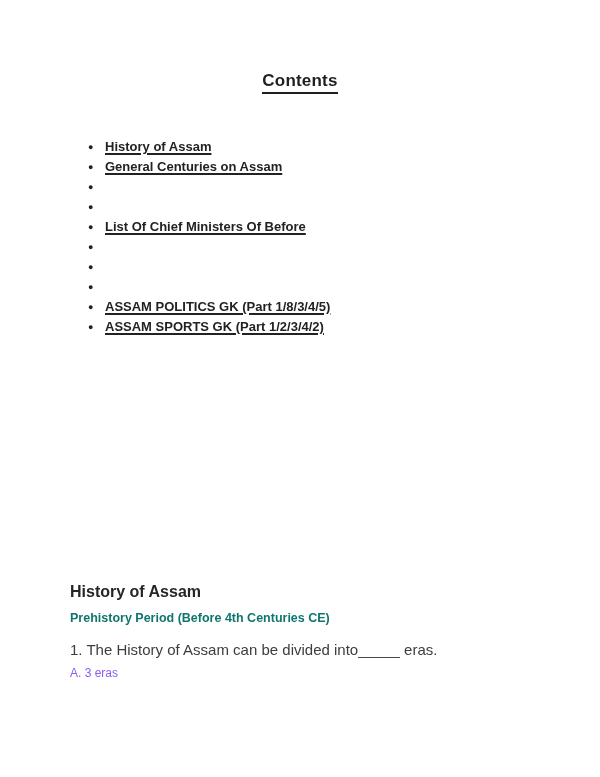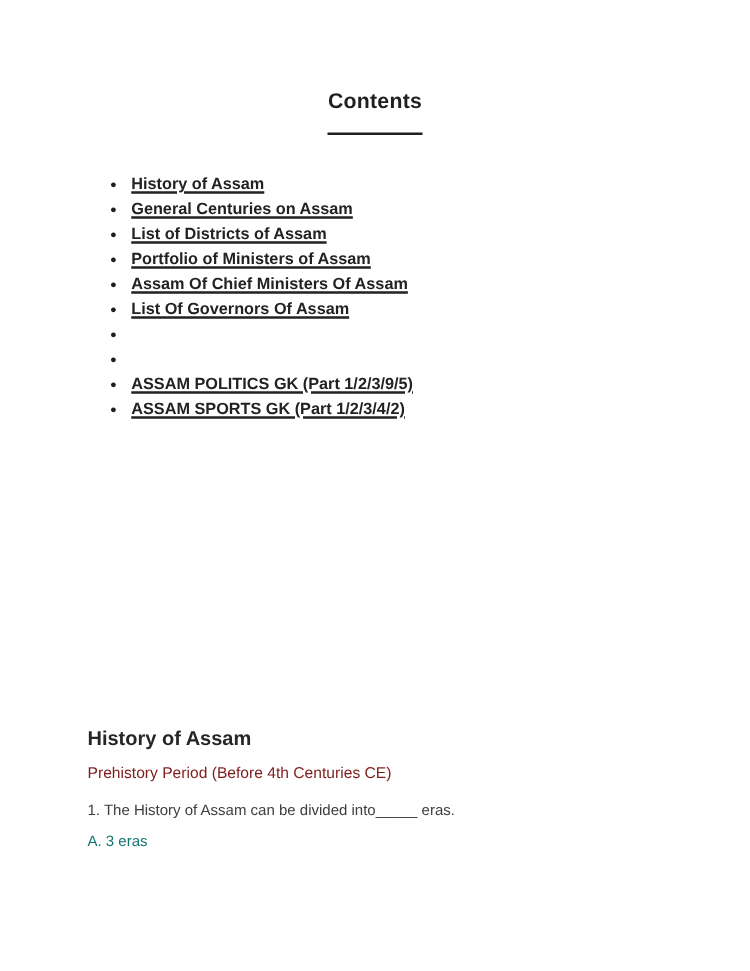--- a/index.html
+++ b/index.html
@@ -19,21 +19,21 @@
     top: 71px; left: 0; right: 0;
     text-align: center;
     font-size: 17px;
     font-weight: bold;
     color: #1f1f1f;
     letter-spacing: 0.2px;
   }
   .doc-title span {
     display: inline-block;
     border-bottom: 2px solid #1f1f1f;
-    padding-bottom: 15px;
+    padding-bottom: 1px;
   }
   .toc-list {
     position: absolute;
     top: 137px; left: 88px;
     list-style: none;
   }
   .toc-item {
     height: 20px;
     line-height: 20px;
     white-space: nowrap;
@@ -59,34 +59,34 @@
     position: absolute;
     top: 583px; left: 70px;
     font-size: 16px;
     font-weight: bold;
     color: #262626;
   }
   .section-subheading {
     position: absolute;
     top: 611px; left: 70px;
     font-size: 12.5px;
-    font-weight: normal;
-    color: #7f1d1d;
+    font-weight: bold;
+    color: #0f766e;
   }
   .question-text {
     position: absolute;
     top: 641px; left: 70px;
-    font-size: 12px;
+    font-size: 15px;
     color: #3d3d3d;
   }
   .answer-text {
     position: absolute;
     top: 666px; left: 70px;
     font-size: 12px;
-    color: #0f766e;
+    color: #8b5cf6;
   }
 </style>
 </head>
 <body>
 
 <div class="page">
 
   <div class="doc-title">
     <span>Contents</span>
   </div>
@@ -95,43 +95,40 @@
     <li class="toc-item">
       <span class="bullet">●</span>
       <span class="toc-label">History of Assam</span>
     </li>
     <li class="toc-item">
       <span class="bullet">●</span>
       <span class="toc-label">General Centuries on Assam</span>
     </li>
     <li class="toc-item">
       <span class="bullet">●</span>
-      <span class="toc-label">List of Districts of Assam</span>
     </li>
     <li class="toc-item">
       <span class="bullet">●</span>
-      <span class="toc-label">Portfolio of Ministers of Assam</span>
     </li>
     <li class="toc-item">
       <span class="bullet">●</span>
-      <span class="toc-label">Assam Of Chief Ministers Of Assam</span>
-    </li>
-    <li class="toc-item">
-      <span class="bullet">●</span>
-      <span class="toc-label">List Of Governors Of Assam</span>
+      <span class="toc-label">List Of Chief Ministers Of Before</span>
     </li>
     <li class="toc-item">
       <span class="bullet">●</span>
     </li>
     <li class="toc-item">
       <span class="bullet">●</span>
     </li>
     <li class="toc-item">
       <span class="bullet">●</span>
-      <span class="toc-label">ASSAM POLITICS GK (Part 1/2/3/9/5)</span>
+    </li>
+    <li class="toc-item">
+      <span class="bullet">●</span>
+      <span class="toc-label">ASSAM POLITICS GK (Part 1/8/3/4/5)</span>
     </li>
     <li class="toc-item">
       <span class="bullet">●</span>
       <span class="toc-label">ASSAM SPORTS GK (Part 1/2/3/4/2)</span>
     </li>
   </ul>
 
   <div class="section-heading">History of Assam</div>
 
   <div class="section-subheading">Prehistory Period (Before 4th Centuries CE)</div>

